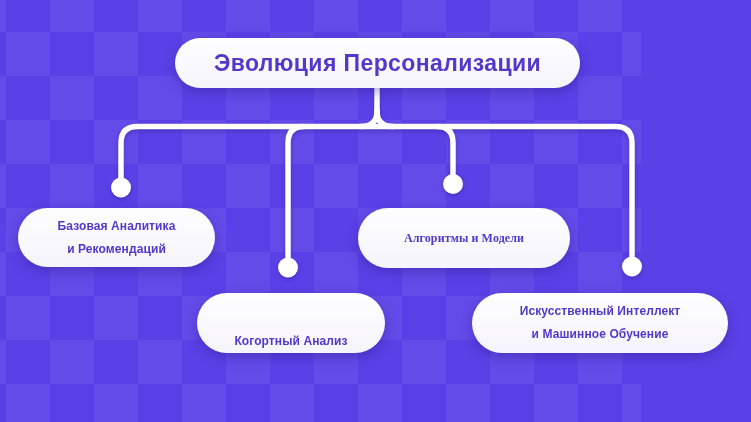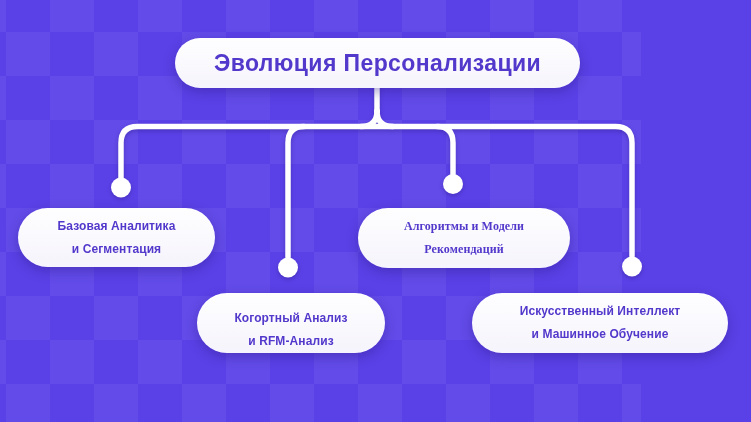--- a/index.html
+++ b/index.html
@@ -85,31 +85,29 @@
       <circle cx="632" cy="266.5" r="10"></circle>
     </g>
   </svg>
 
   <div class="pill title-pill">
     <span>Эволюция Персонализации</span>
   </div>
 
   <div class="pill node node-1">
     <span>Базовая Аналитика</span>
-    <span>и Сегментация</span>
+    <span>и Рекомендаций</span>
   </div>
 
   <div class="pill node node-2">
     <span>Когортный Анализ</span>
-    <span>и RFM-Анализ</span>
   </div>
 
   <div class="pill node node-3">
     <span>Алгоритмы и Модели</span>
-    <span>Рекомендаций</span>
   </div>
 
   <div class="pill node node-4">
     <span>Искусственный Интеллект</span>
     <span>и Машинное Обучение</span>
   </div>
 
 </div>
 
 </body></html>

